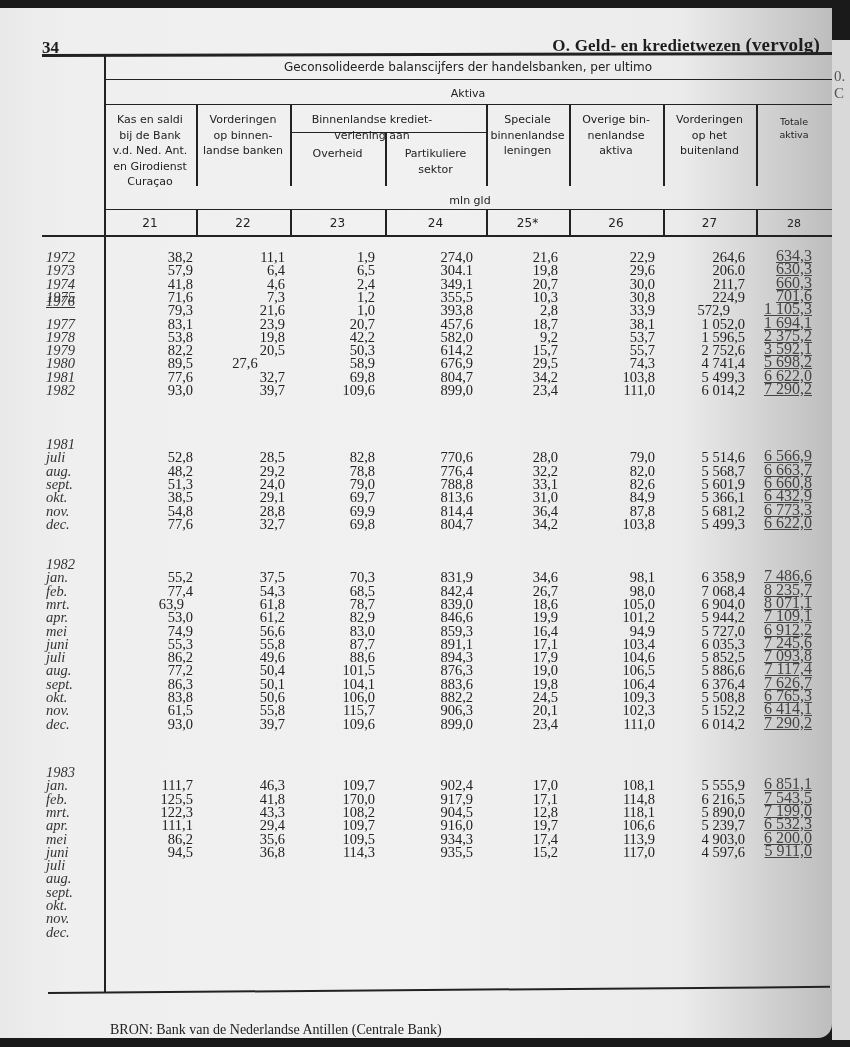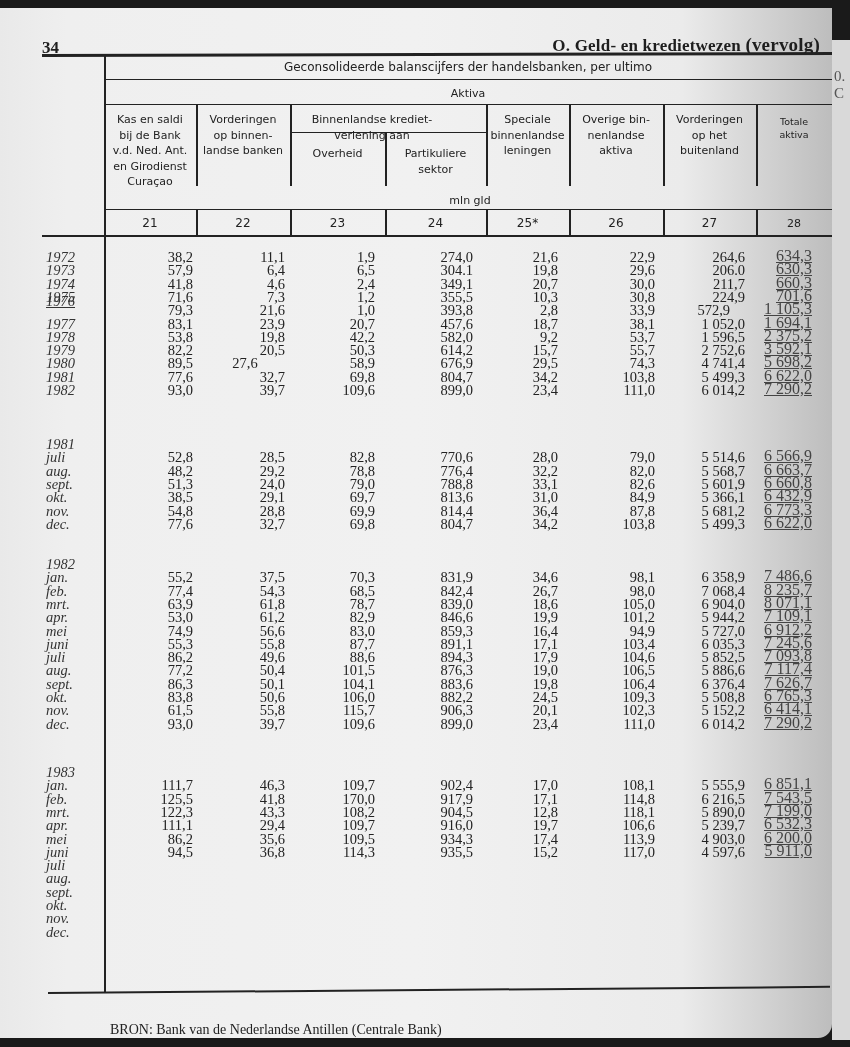--- a/index.html
+++ b/index.html
@@ -294,21 +294,21 @@
       <div class="rowlabel" style="top: 576.6px;">feb.</div>
       <div class="col" style="left: 113px; width: 80px; top: 576.6px;">77,4</div>
       <div class="col" style="left: 205px; width: 80px; top: 576.6px;">54,3</div>
       <div class="col" style="left: 295px; width: 80px; top: 576.6px;">68,5</div>
       <div class="col" style="left: 393px; width: 80px; top: 576.6px;">842,4</div>
       <div class="col" style="left: 478px; width: 80px; top: 576.6px;">26,7</div>
       <div class="col" style="left: 575px; width: 80px; top: 576.6px;">98,0</div>
       <div class="col" style="left: 665px; width: 80px; top: 576.6px;">7 068,4</div>
       <div class="col small" style="left: 732px; width: 80px; top: 574.6px;">8 235,7</div>
       <div class="rowlabel" style="top: 589.9px;">mrt.</div>
-      <div class="col" style="left: 113px; width: 80px; top: 589.9px;">63,9</div>
+      <div class="col" style="left: 104px; width: 80px; top: 589.9px;">63,9</div>
       <div class="col" style="left: 205px; width: 80px; top: 589.9px;">61,8</div>
       <div class="col" style="left: 295px; width: 80px; top: 589.9px;">78,7</div>
       <div class="col" style="left: 393px; width: 80px; top: 589.9px;">839,0</div>
       <div class="col" style="left: 478px; width: 80px; top: 589.9px;">18,6</div>
       <div class="col" style="left: 575px; width: 80px; top: 589.9px;">105,0</div>
       <div class="col" style="left: 665px; width: 80px; top: 589.9px;">6 904,0</div>
       <div class="col small" style="left: 732px; width: 80px; top: 587.9px;">8 071,1</div>
       <div class="rowlabel" style="top: 603.2px;">apr.</div>
       <div class="col" style="left: 113px; width: 80px; top: 603.2px;">53,0</div>
       <div class="col" style="left: 205px; width: 80px; top: 603.2px;">61,2</div>

